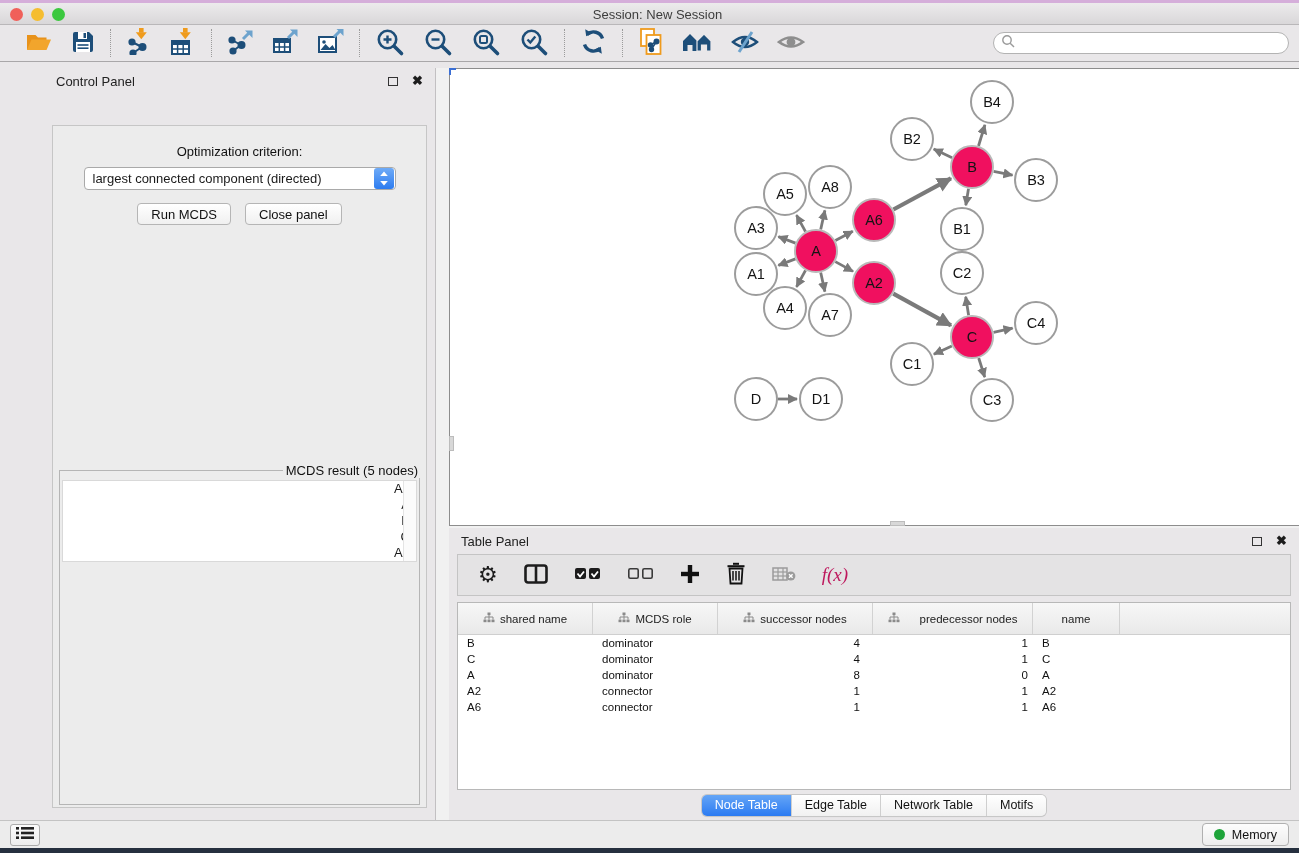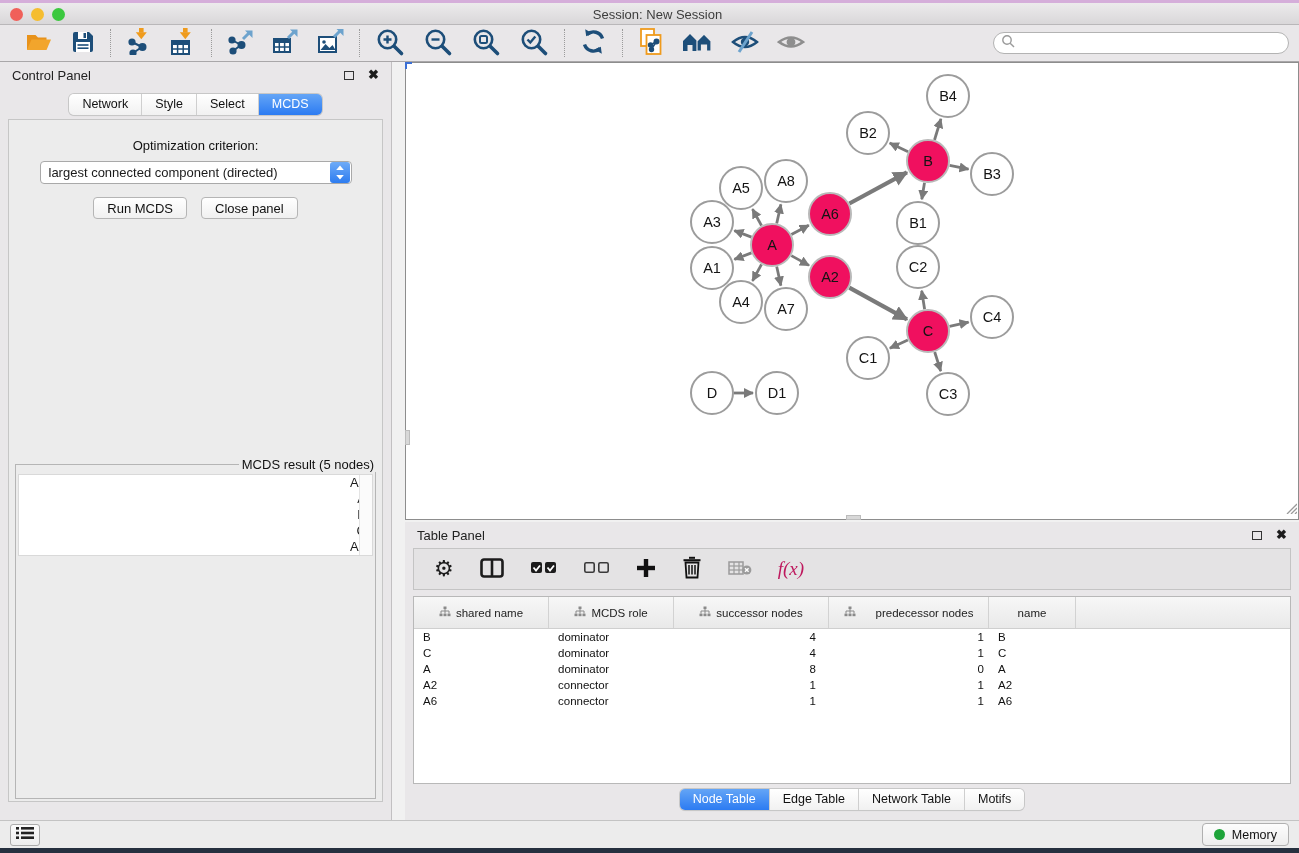--- a/index.html
+++ b/index.html
@@ -27,21 +27,21 @@
   .tb-group { display:flex; align-items:center; gap:14px; padding:0 13px; }
   .tb-sep { width:1px; height:28px; border-left:1px dotted #9b9b9b; }
   .tb-btn { background:none; border:none; padding:1px 2px; cursor:pointer; display:flex; align-items:center; }
   .searchbox {
     position:absolute; right:10px; top:7px; width:296px; height:22px;
     background:#fff; border:1px solid #b3b3b3; border-radius:12px;
     display:flex; align-items:center; padding-left:7px; gap:4px;
   }
   .searchbox input { border:none; outline:none; flex:1; height:18px; font-size:12px; background:transparent; }
   
-  .main { position:absolute; top:62px; left:0; right:0; height:758px; display:flex; }
+  .main { position:absolute; top:68px; left:0; right:0; height:758px; display:flex;padding-left:44px; }
   
   .cpanel { width:392px; flex:none; background:#e9e7e9; border-right:1px solid #c2c0c2; position:relative; }
   .panel-head { height:26px; display:flex; align-items:center; padding:0 12px; font-size:13px; color:#222; }
   .panel-head .spacer { flex:1; }
   .float-ico { width:10px; height:9px; border:1.5px solid #333; display:inline-block; margin-right:14px; }
   .close-ico { font-size:13px; font-weight:bold; color:#1c1c1c; line-height:10px; }
   .seg-row { display:flex; justify-content:center; margin-top:6px; }
   .segctl { display:inline-flex; border-radius:5px; overflow:hidden; box-shadow:0 0 0 1px #c7c7c7, 0 1px 1px rgba(0,0,0,.12); }
   .seg {
     padding:0 13px; height:21px; line-height:21px; font-size:12.5px;
@@ -325,28 +325,20 @@
 
   <div class="main">
 
     <div class="cpanel">
       <div class="panel-head">
         <span>Control Panel</span>
         <span class="spacer"></span>
         <span class="float-ico"></span>
         <span class="close-ico">✖</span>
       </div>
-      <div class="seg-row">
-          <div class="segctl" id="cp-tabs">
-            <div class="seg">Network</div>
-            <div class="seg">Style</div>
-            <div class="seg">Select</div>
-            <div class="seg seg-active">MCDS</div>
-          </div>
-        </div>
       <div class="cp-box">
         <div class="opt-label">Optimization criterion:</div>
         <div class="selectbox">
           <span class="sel-text">largest connected component (directed)</span>
           <span class="sel-step">
               <svg width="14" height="17" viewBox="0 0 14 17">
                 <path d="M7 1.5 L10.8 6 H3.2 Z" fill="#fff"></path>
                 <path d="M7 15.5 L3.2 11 H10.8 Z" fill="#fff"></path>
               </svg>
             </span>

